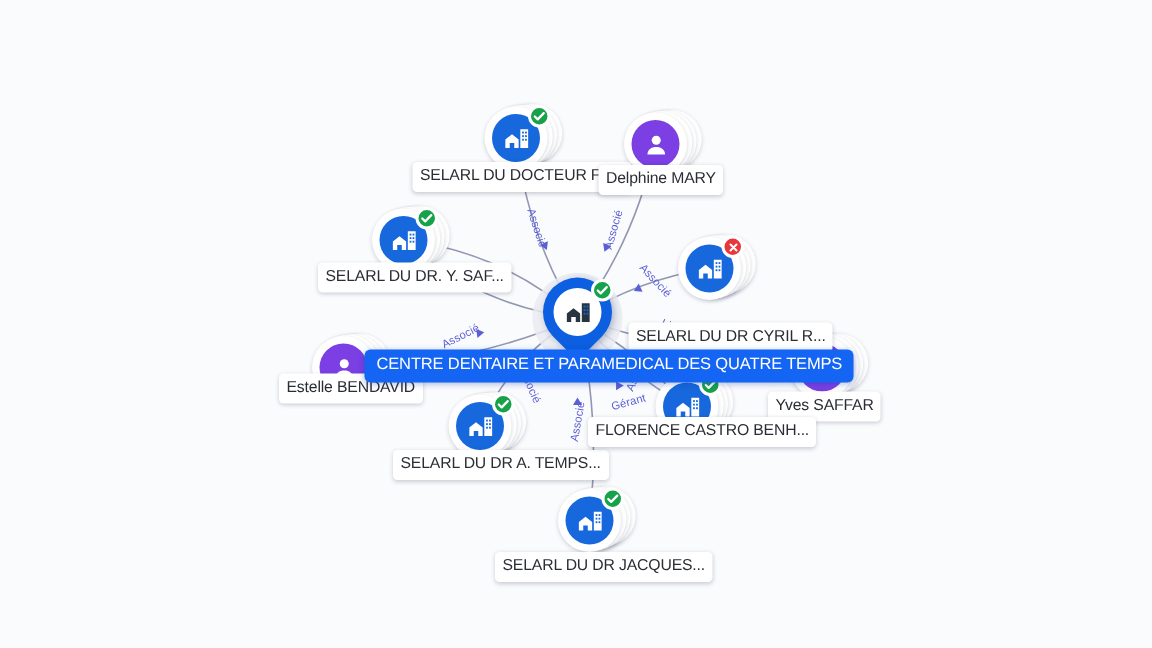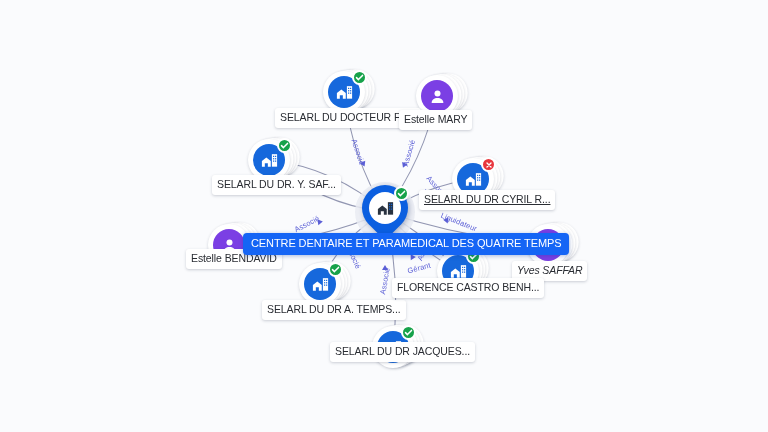--- a/index.html
+++ b/index.html
@@ -388,23 +388,23 @@
           <span class="badge ok">
             <svg width="9" height="9" viewBox="0 0 12 12">
               <path d="M2 6.2 4.6 8.8 10 3.2" fill="none" stroke="#fff" stroke-width="2" stroke-linecap="round" stroke-linejoin="round"></path>
             </svg>
           </span>
         </div>
       </div>
     </div>
   <div id="label-layer">
       <div class="node-label" style="left: 275px; top: 108px;">SELARL DU DOCTEUR FR...</div>
-      <div class="node-label" style="left: 399px; top: 110px;">Estelle MARY</div>
+      <div class="node-label" style="left: 399px; top: 110px;">Delphine MARY</div>
       <div class="node-label" style="left: 212px; top: 175px;">SELARL DU DR. Y. SAF...</div>
-      <div class="node-label" style="left: 419px; top: 190px; text-decoration: underline;">SELARL DU DR CYRIL R...</div>
+      <div class="node-label" style="left: 419px; top: 215px;">SELARL DU DR CYRIL R...</div>
       <div class="node-label" style="left: 186px; top: 249px;">Estelle BENDAVID</div>
-      <div class="node-label" style="left: 512px; top: 261px; font-style: italic;">Yves SAFFAR</div>
+      <div class="node-label" style="left: 512px; top: 261px;">Yves SAFFAR</div>
       <div class="node-label" style="left: 262px; top: 300px;">SELARL DU DR A. TEMPS...</div>
       <div class="node-label" style="left: 392px; top: 278px;">FLORENCE CASTRO BENH...</div>
-      <div class="node-label" style="left: 330px; top: 342px;">SELARL DU DR JACQUES...</div>
+      <div class="node-label" style="left: 330px; top: 368px;">SELARL DU DR JACQUES...</div>
       <div class="node-label selected" style="left: 243px; top: 233px;">CENTRE DENTAIRE ET PARAMEDICAL DES QUATRE TEMPS</div>
     </div>
 </div>
 
 </body></html>

